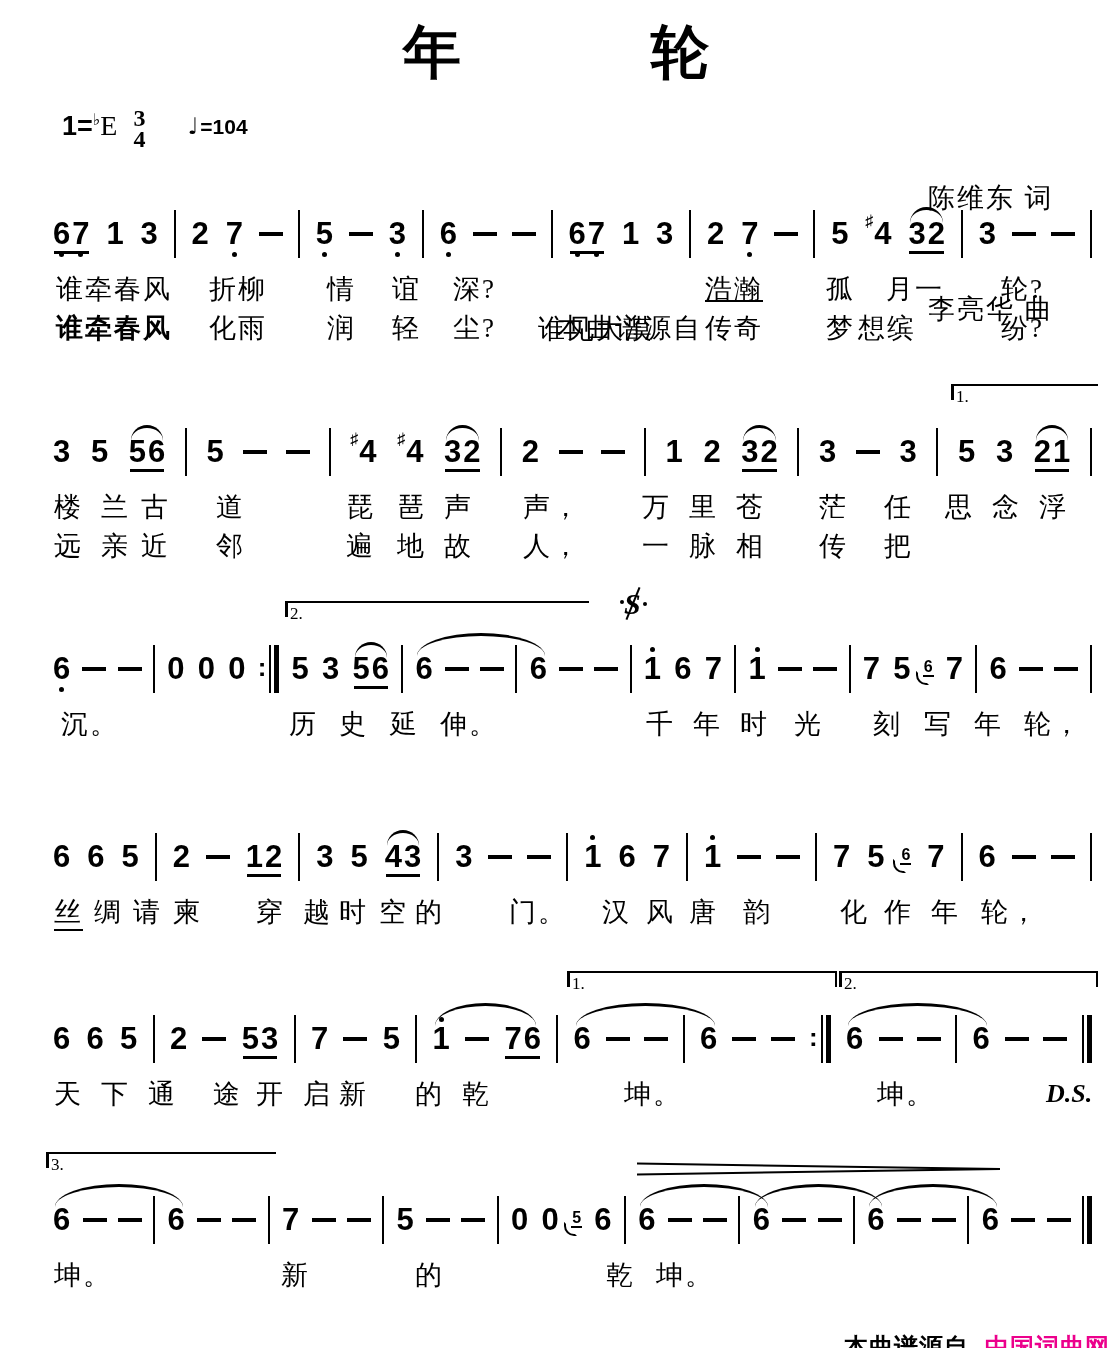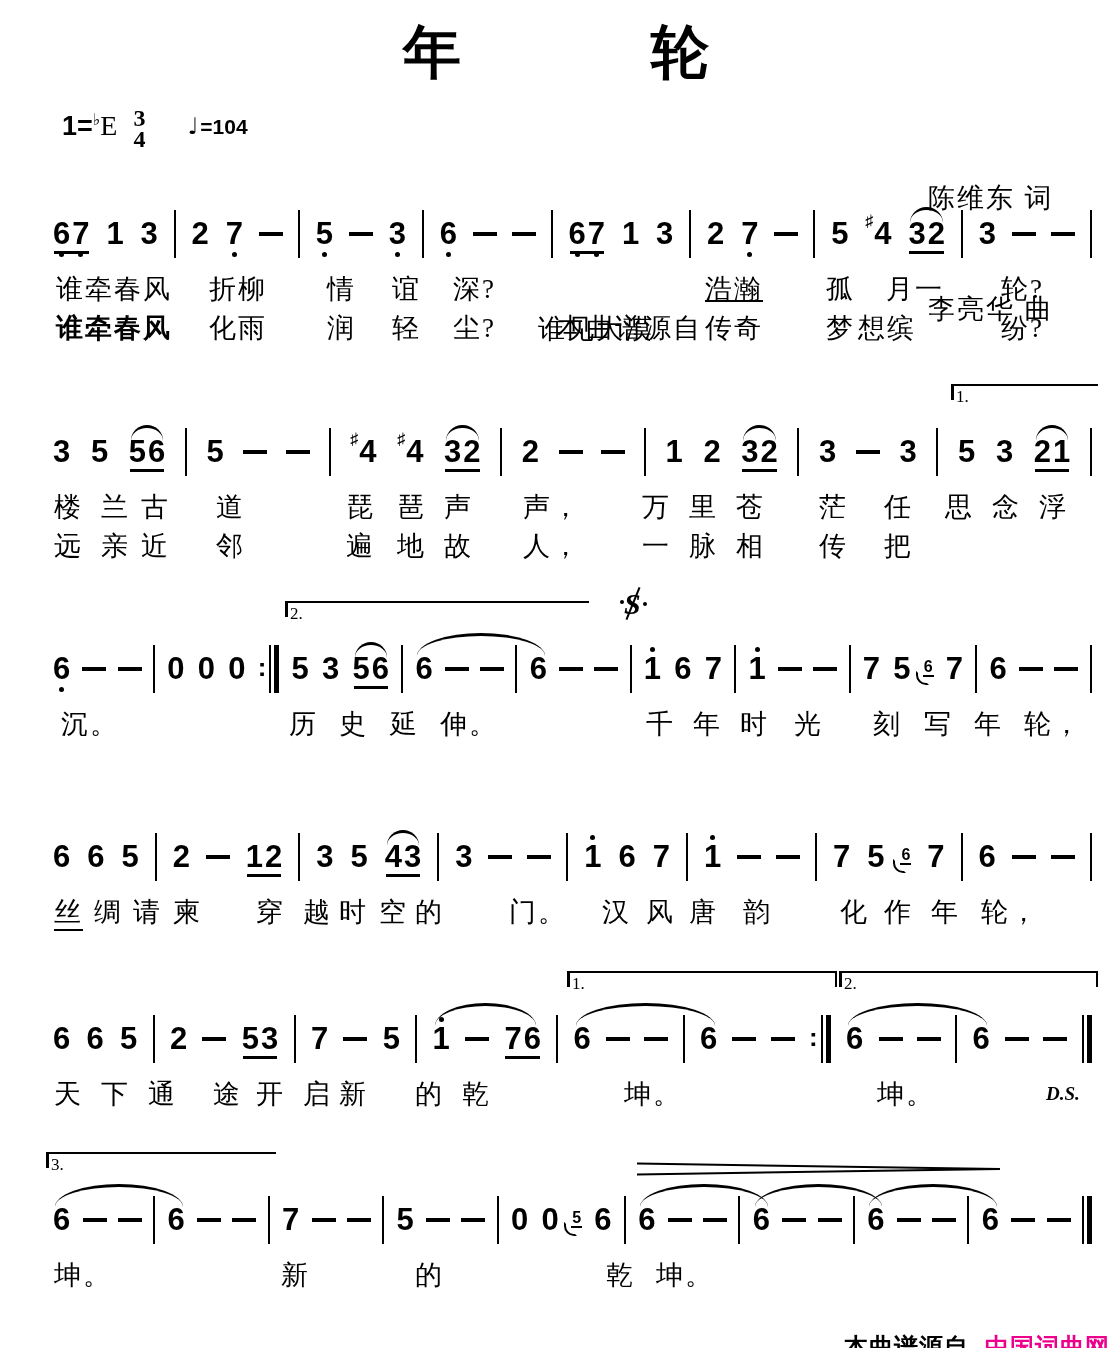--- a/index.html
+++ b/index.html
@@ -61,21 +61,21 @@
         font-style:italic;font-weight:700;font-size:30px;line-height:33px;}
   .sg-slash{position:absolute;left:10px;top:-1px;width:2px;height:35px;background:#000;transform:rotate(22deg);}
   .sg-d1{position:absolute;left:-2px;top:13px;width:4px;height:4px;border-radius:50%;background:#000;}
   .sg-d2{position:absolute;right:-3px;top:15px;width:4px;height:4px;border-radius:50%;background:#000;}
 
   .lyrics-row{position:relative;height:36px;margin-top:14px;}
   .lyrics-row + .lyrics-row{margin-top:3px;}
   .lyr{position:absolute;top:0;font-family:"Liberation Serif","DejaVu Serif",serif;
        font-size:27px;line-height:34px;letter-spacing:2px;white-space:pre;}
   .lyr.u{border-bottom:2px solid #000;}
-  .lyr.it{font-style:italic;font-weight:700;font-size:19px;letter-spacing:0;}
+  .lyr.it{font-style:italic;font-weight:700;font-size:26px;letter-spacing:0;}
 
   .footer{position:absolute;top:1303px;right:6px;font-size:24px;font-weight:700;letter-spacing:1px;white-space:pre;}
   .footer .src{margin-left:16px;}
 </style>
 </head>
 <body>
 
 <div class="page">
   <div class="title">年　　　轮</div>
 

